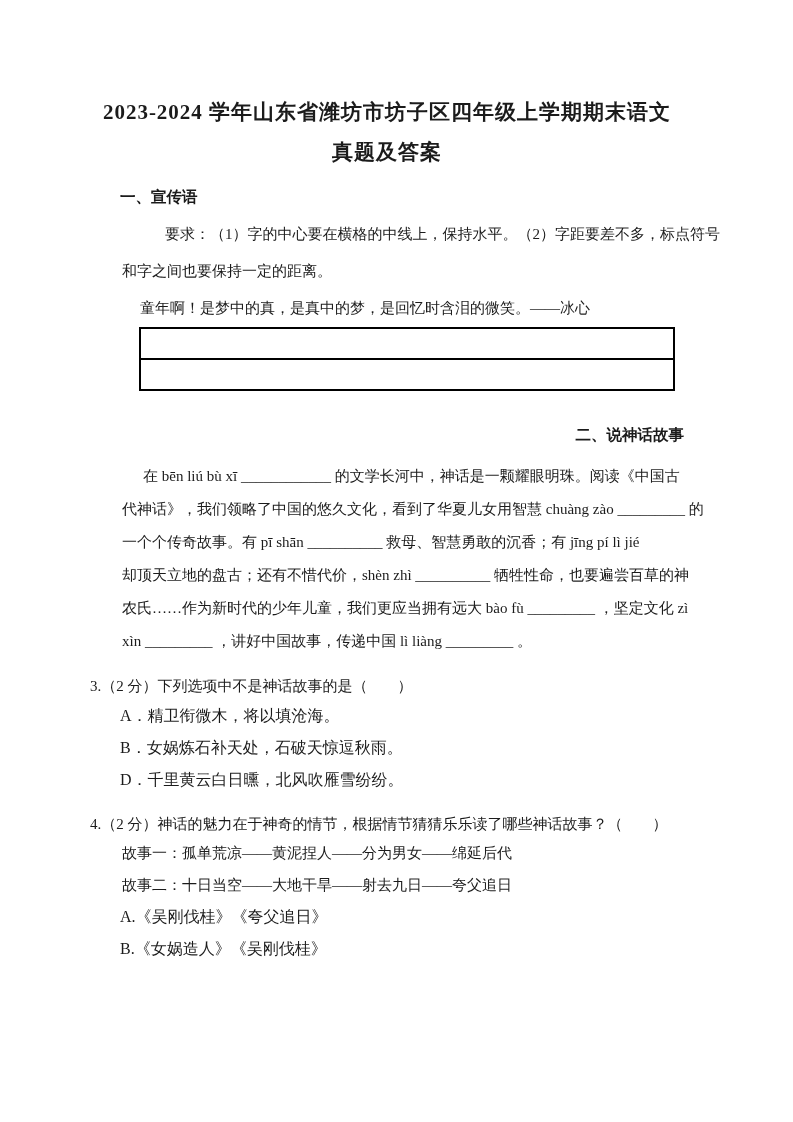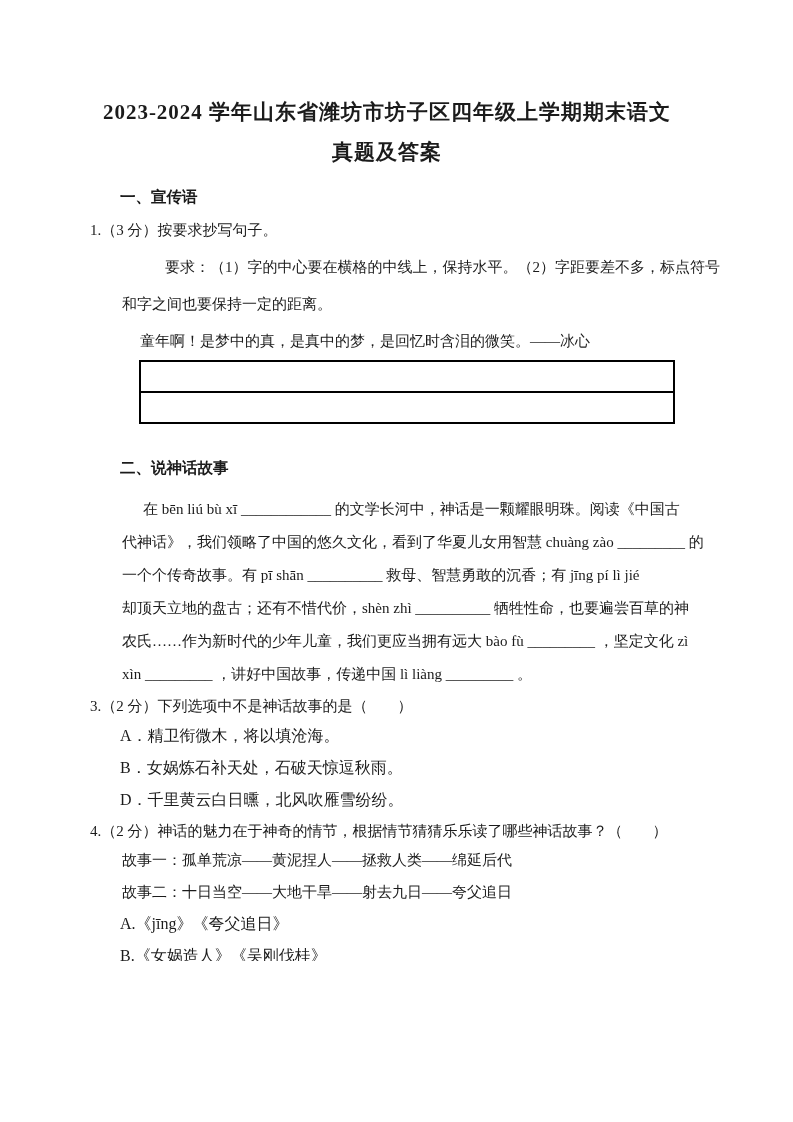--- a/index.html
+++ b/index.html
@@ -26,29 +26,29 @@
     letter-spacing: 1px;
     white-space: nowrap;
   }
   .sec-heading {
     margin-top: 14px;
     margin-left: 30px;
     font-size: 15.5px;
     font-weight: 700;
     line-height: 22px;
   }
-  .sec-heading.second { margin-top: 33px; }
+  .sec-heading.second { margin-top: 33px; text-align: right; }
   .q-stem {
     margin-top: 11px;
     font-size: 15px;
     line-height: 22px;
     white-space: nowrap;
   }
   .q-stem.gap { margin-top: 15px; }
-  .q-stem.tight { margin-top: 4px; }
+  .q-stem.tight { margin-top: 17px; }
   .body-line {
     margin-left: 32px;
     margin-top: 15px;
     font-size: 15px;
     line-height: 22px;
     white-space: nowrap;
   }
   .body-line.indent-lg { text-indent: 43px; }
   .body-line.indent-sm { text-indent: 18px; }
   .copy-box {
@@ -96,21 +96,20 @@
 <body>
 
 <div class="page">
   <div class="content">
 
     <div class="title-line">2023-2024 学年山东省潍坊市坊子区四年级上学期期末语文</div>
     <div class="title-line">真题及答案</div>
 
     <div class="sec-heading">一、宣传语</div>
 
-    <div class="q-stem">1.（3 分）按要求抄写句子。</div>
     <div class="body-line indent-lg">要求：（1）字的中心要在横格的中线上，保持水平。（2）字距要差不多，标点符号</div>
     <div class="body-line">和字之间也要保持一定的距离。</div>
     <div class="body-line indent-sm">童年啊！是梦中的真，是真中的梦，是回忆时含泪的微笑。——冰心</div>
 
     <div class="copy-box">
       <div class="copy-row first"></div>
       <div class="copy-row"></div>
     </div>
 
     <div class="sec-heading second">二、说神话故事</div>
@@ -121,21 +120,21 @@
     <div class="para-line">却顶天立地的盘古；还有不惜代价，shèn zhì  __________ 牺牲性命，也要遍尝百草的神</div>
     <div class="para-line">农氏……作为新时代的少年儿童，我们更应当拥有远大 bào fù  _________ ，坚定文化 zì</div>
     <div class="para-line">xìn  _________ ，讲好中国故事，传递中国 lì liàng  _________ 。</div>
 
     <div class="q-stem tight">3.（2 分）下列选项中不是神话故事的是（　　）</div>
     <div class="option-line first">A．精卫衔微木，将以填沧海。</div>
     <div class="option-line">B．女娲炼石补天处，石破天惊逗秋雨。</div>
     <div class="option-line">D．千里黄云白日曛，北风吹雁雪纷纷。</div>
 
     <div class="q-stem tight">4.（2 分）神话的魅力在于神奇的情节，根据情节猜猜乐乐读了哪些神话故事？（　　）</div>
-    <div class="story-line first">故事一：孤单荒凉——黄泥捏人——拯救人类——绵延后代</div>
+    <div class="story-line first">故事一：孤单荒凉——黄泥捏人——分为男女——绵延后代</div>
     <div class="story-line">故事二：十日当空——大地干旱——射去九日——夸父追日</div>
-    <div class="option-line">A.《jīng》《夸父追日》</div>
+    <div class="option-line">A.《吴刚伐桂》《夸父追日》</div>
     <div class="option-line">B.《女娲造人》《吴刚伐桂》</div>
 
   </div>
 
   <div class="footer">12 https://xkw88.cn</div>
 </div>
 
 </body></html>

